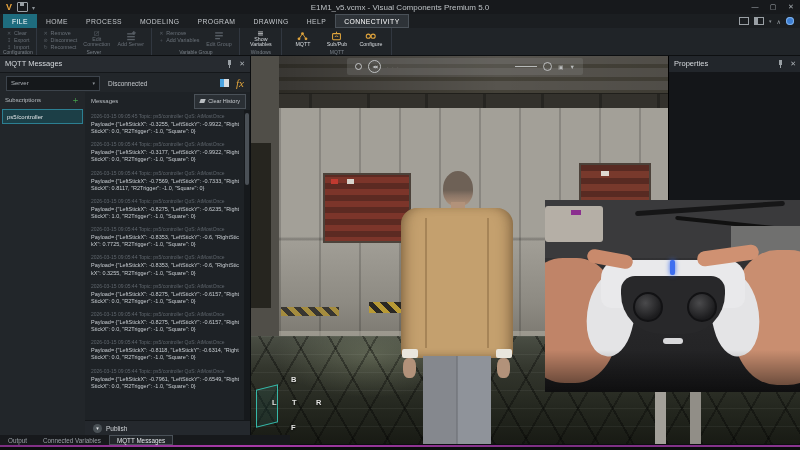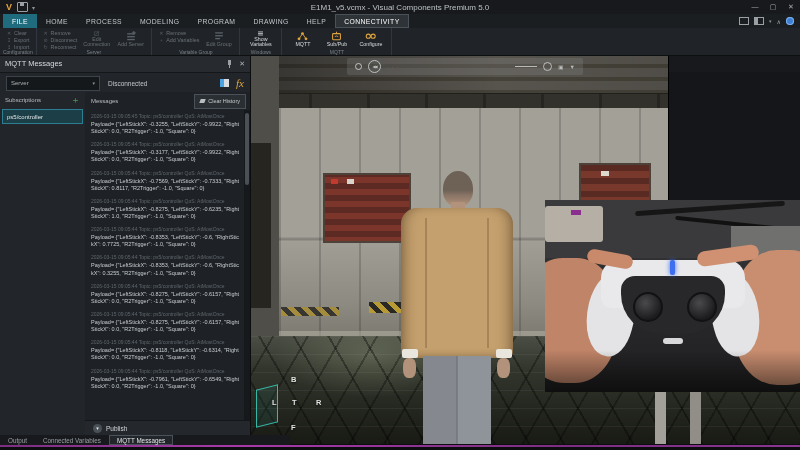--- a/index.html
+++ b/index.html
@@ -383,20 +383,27 @@
     <div class="nc-para"></div>
     <span class="nc-b">B</span>
     <span class="nc-l">L</span>
     <span class="nc-t">T</span>
     <span class="nc-r">R</span>
     <span class="nc-f">F</span>
   </div>
 </div>
 
 <div class="props">
+  <div class="panel-hd">
+    <span class="t">Properties</span>
+    <span class="sp">
+      <span class="pin"></span>
+      <span class="x-ic">✕</span>
+    </span>
+  </div>
   <div class="props-body"></div>
 </div>
 
 <div class="video">
   <div class="vid-topband"></div>
   <div class="vid-cable1"></div>
   <div class="vid-cable2"></div>
   <div class="vid-whitebox"></div>
   <div class="vid-logo"></div>
   <div class="vid-gray"></div>

